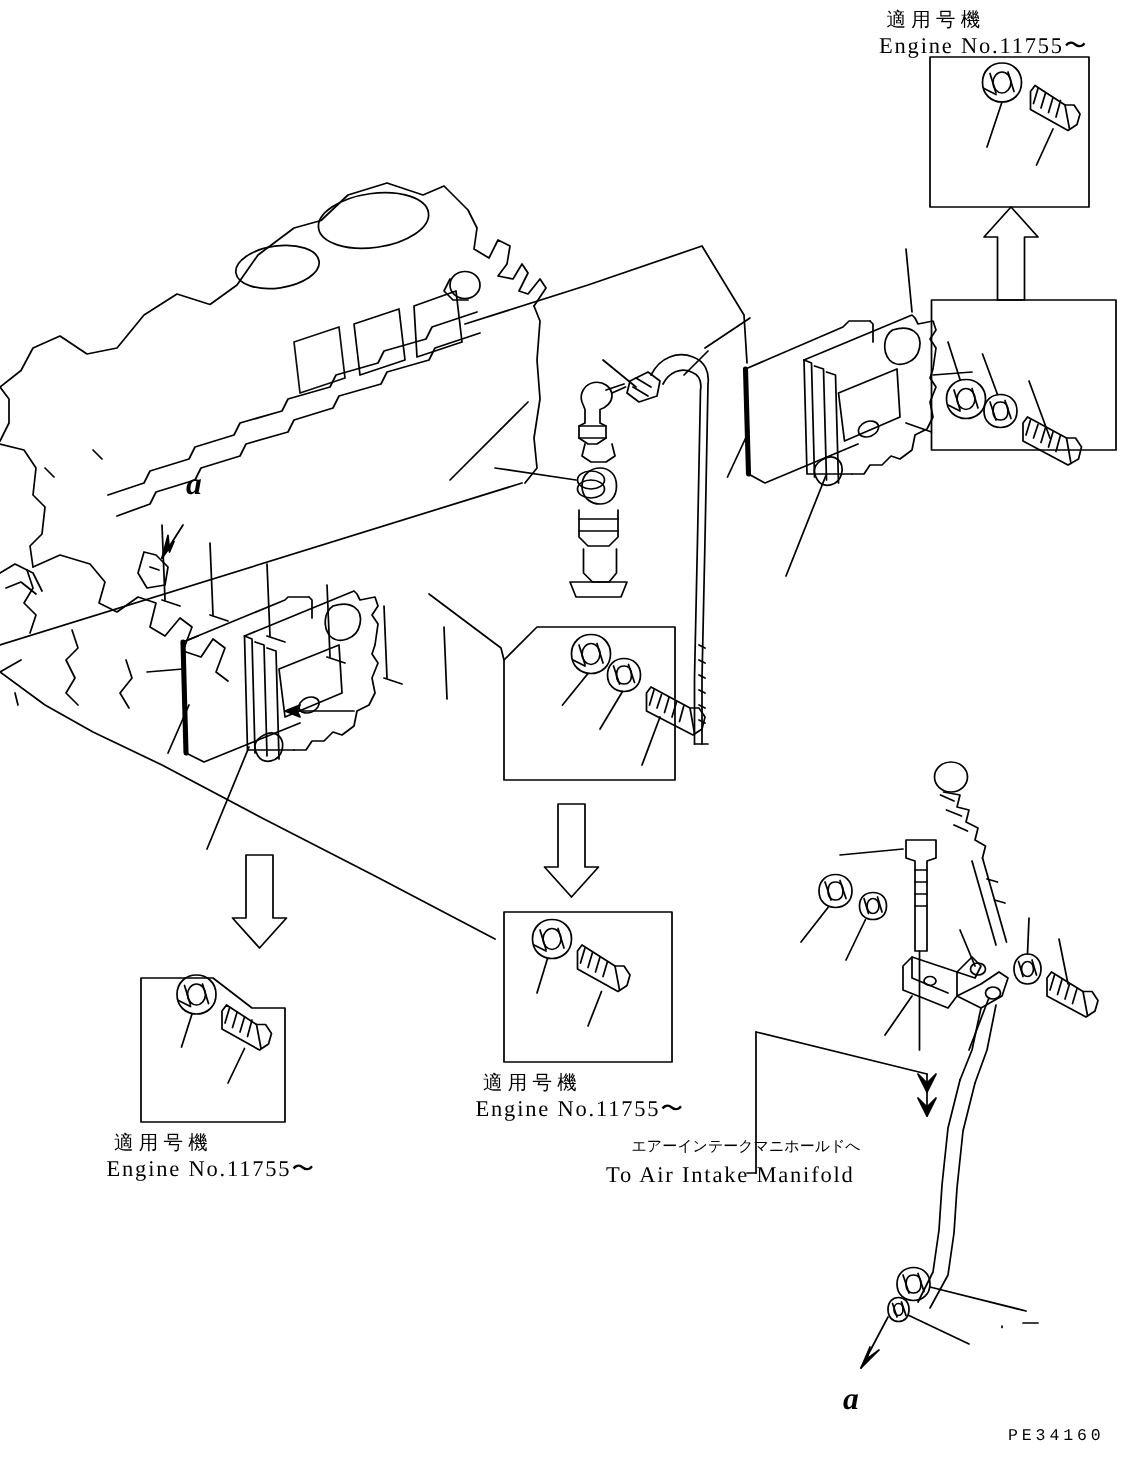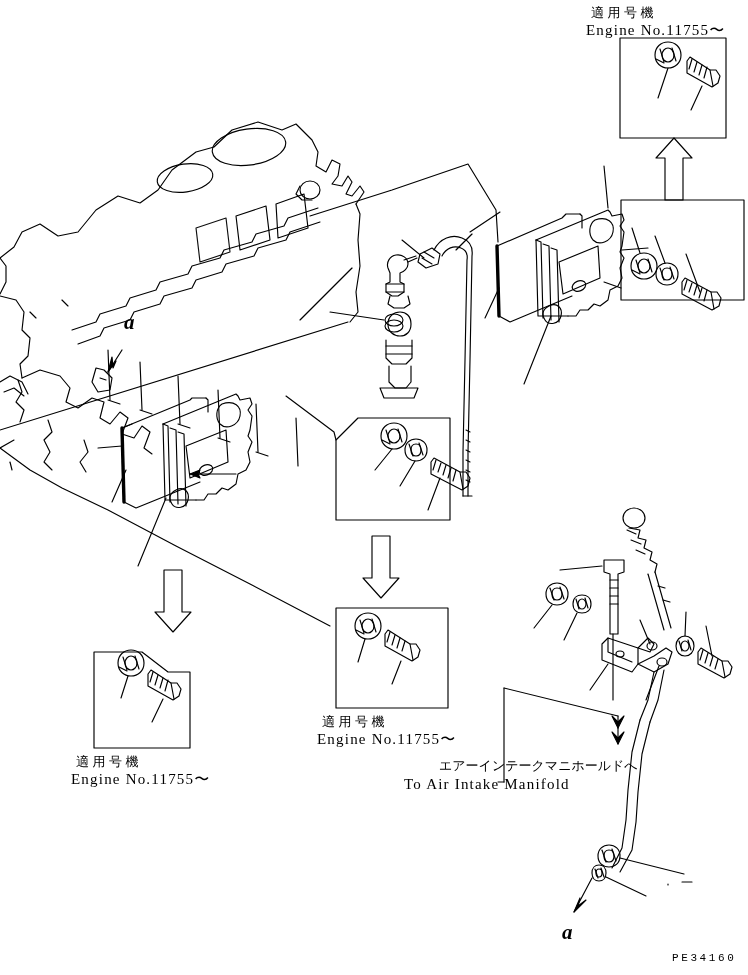--- a/index.html
+++ b/index.html
@@ -463,21 +463,21 @@
 
 <div class="lbl jp" style="left:591px;top:4px;">適用号機</div>
 <div class="lbl en" style="left:586px;top:21px;">Engine No.11755〜</div>
 
 <div class="lbl jp" style="left:76px;top:753px;">適用号機</div>
 <div class="lbl en" style="left:71px;top:770px;">Engine No.11755〜</div>
 
 <div class="lbl jp" style="left:322px;top:713px;">適用号機</div>
 <div class="lbl en" style="left:317px;top:730px;">Engine No.11755〜</div>
 
-<div class="lbl jp" style="left:439px;top:757px;letter-spacing:0px;font-size:13px;">エアーインテークマニホールドへ</div>
+<div class="lbl jp" style="left:421px;top:757px;letter-spacing:0px;font-size:10px;">エアーインテークマニホールドへ</div>
 <div class="lbl en" style="left:404px;top:776px;">To Air Intake Manifold</div>
 
 <div class="lbl ital" style="left:124px;top:310px;">a</div>
 <div class="lbl ital" style="left:562px;top:920px;">a</div>
 
 <div class="lbl pn" style="left:672px;top:952px;">PE34160</div>
 
 </div>
 
 </body></html>

